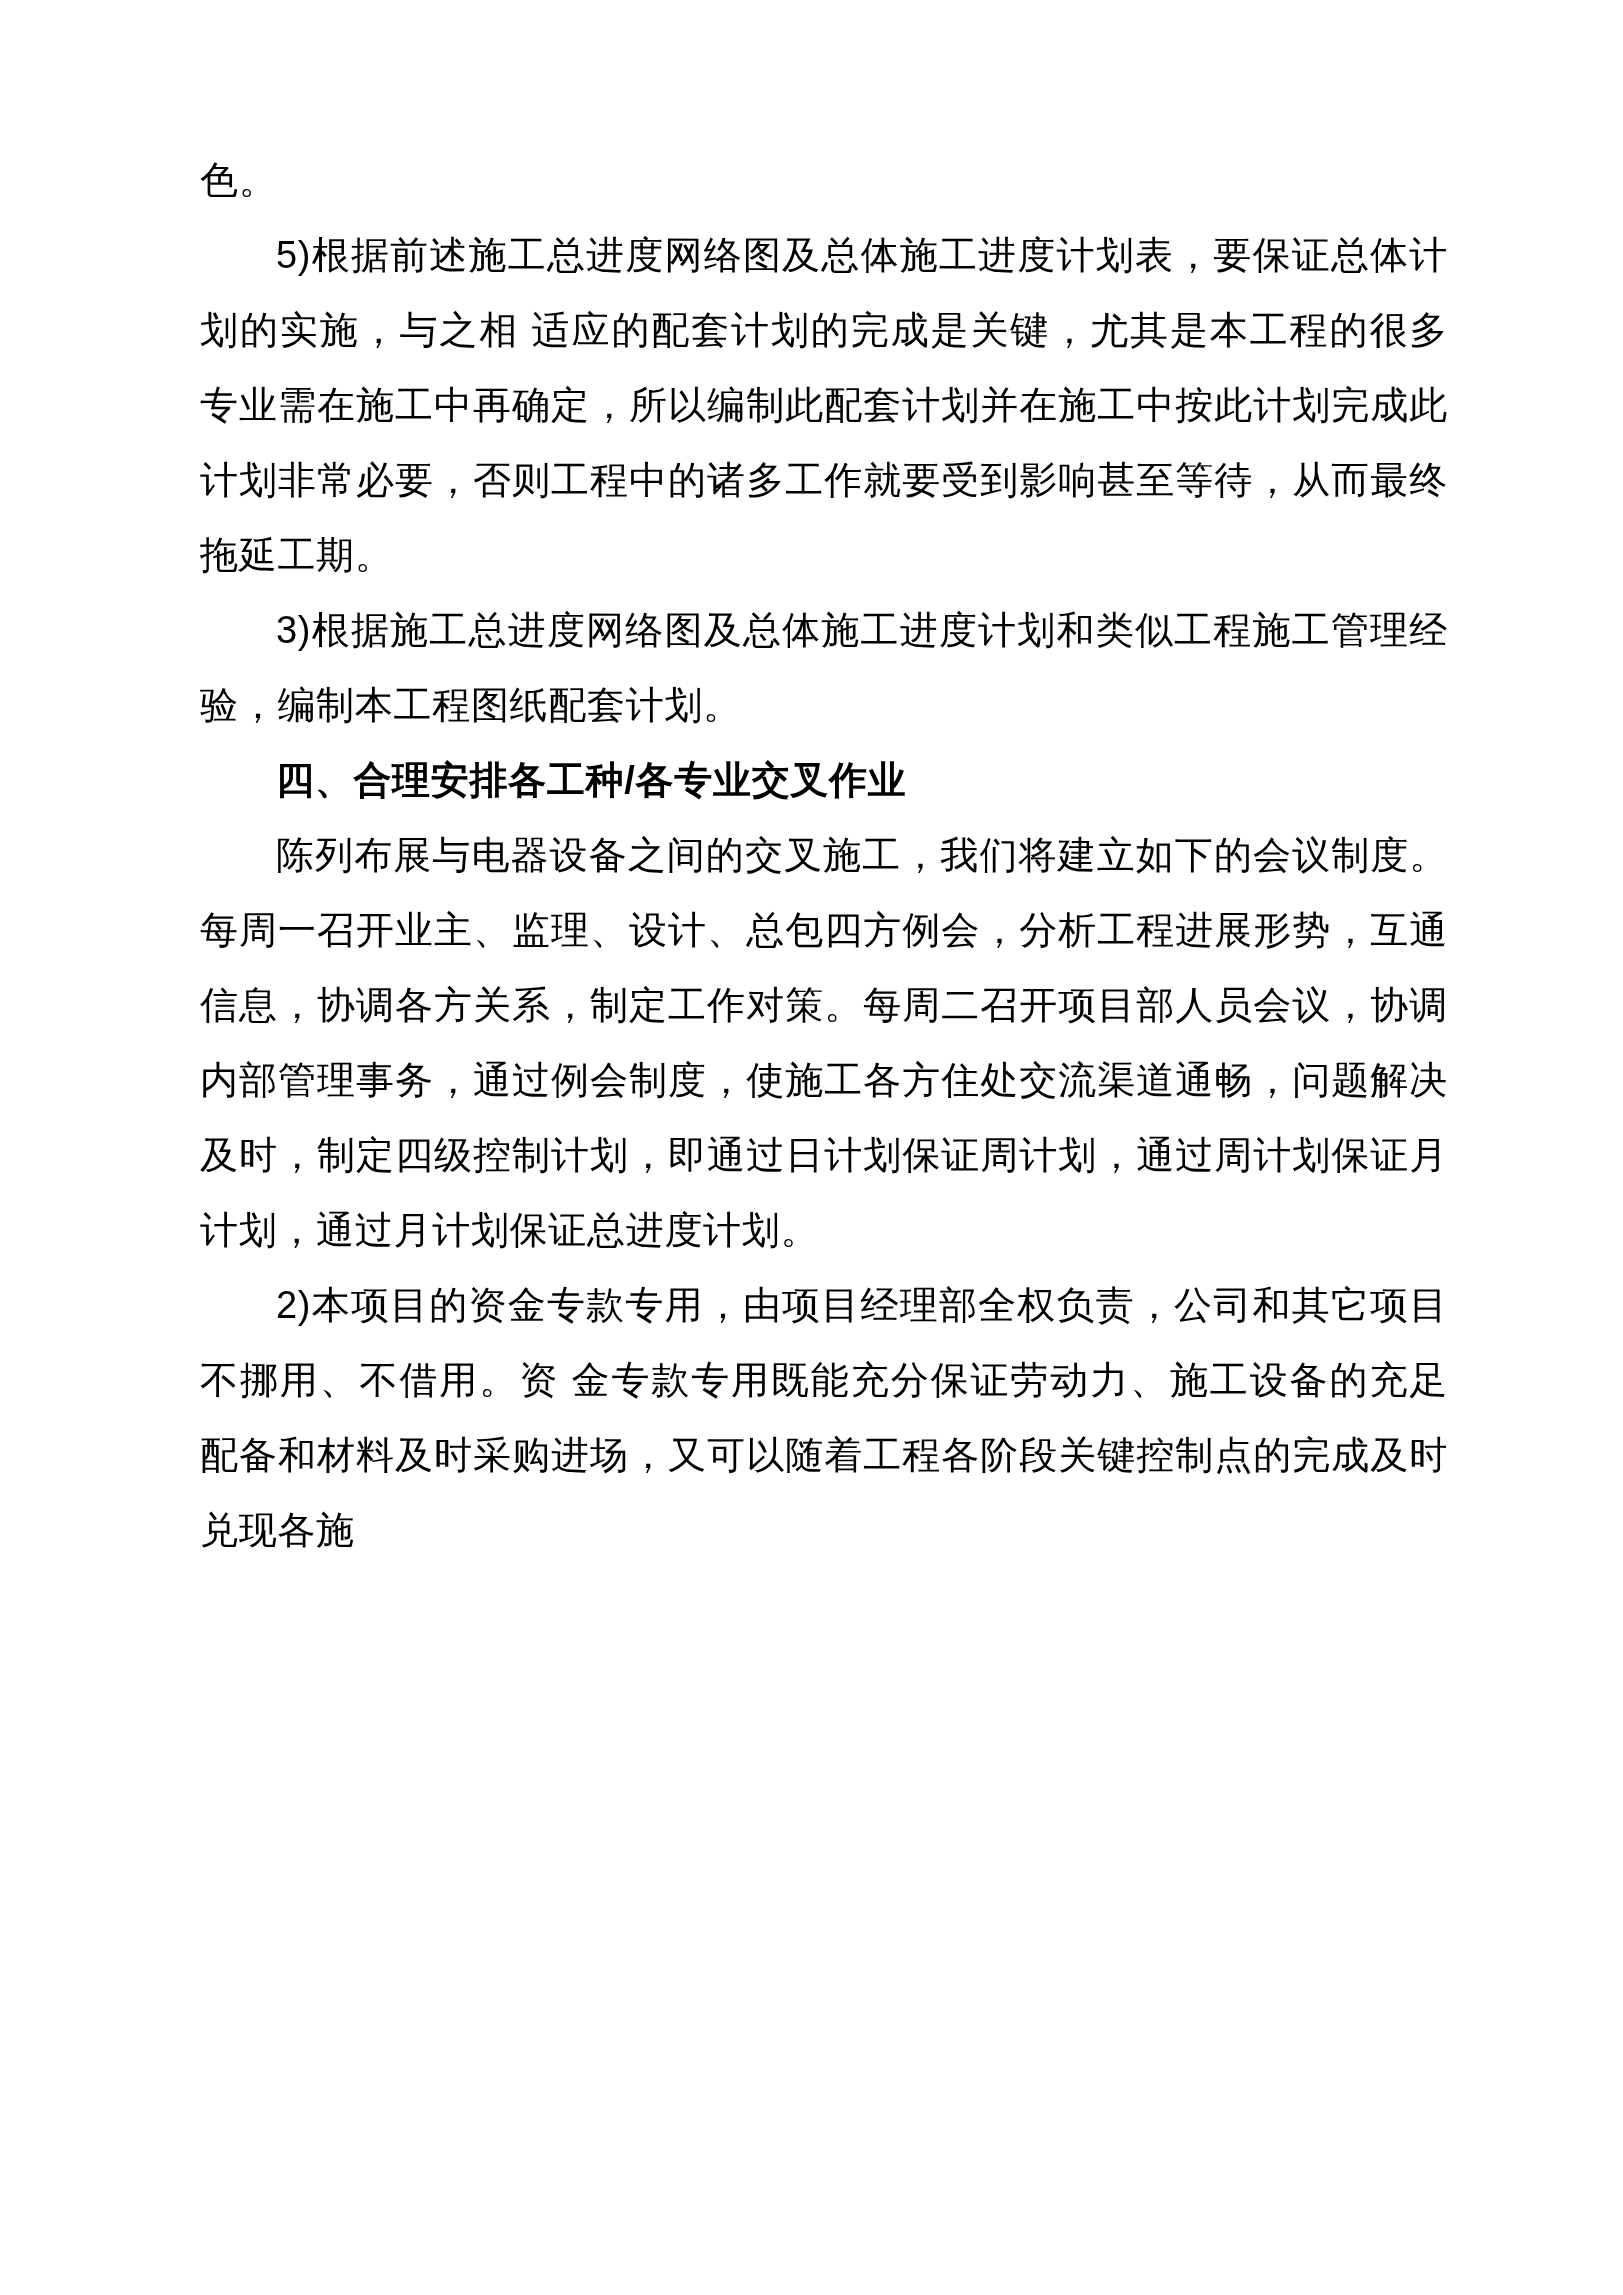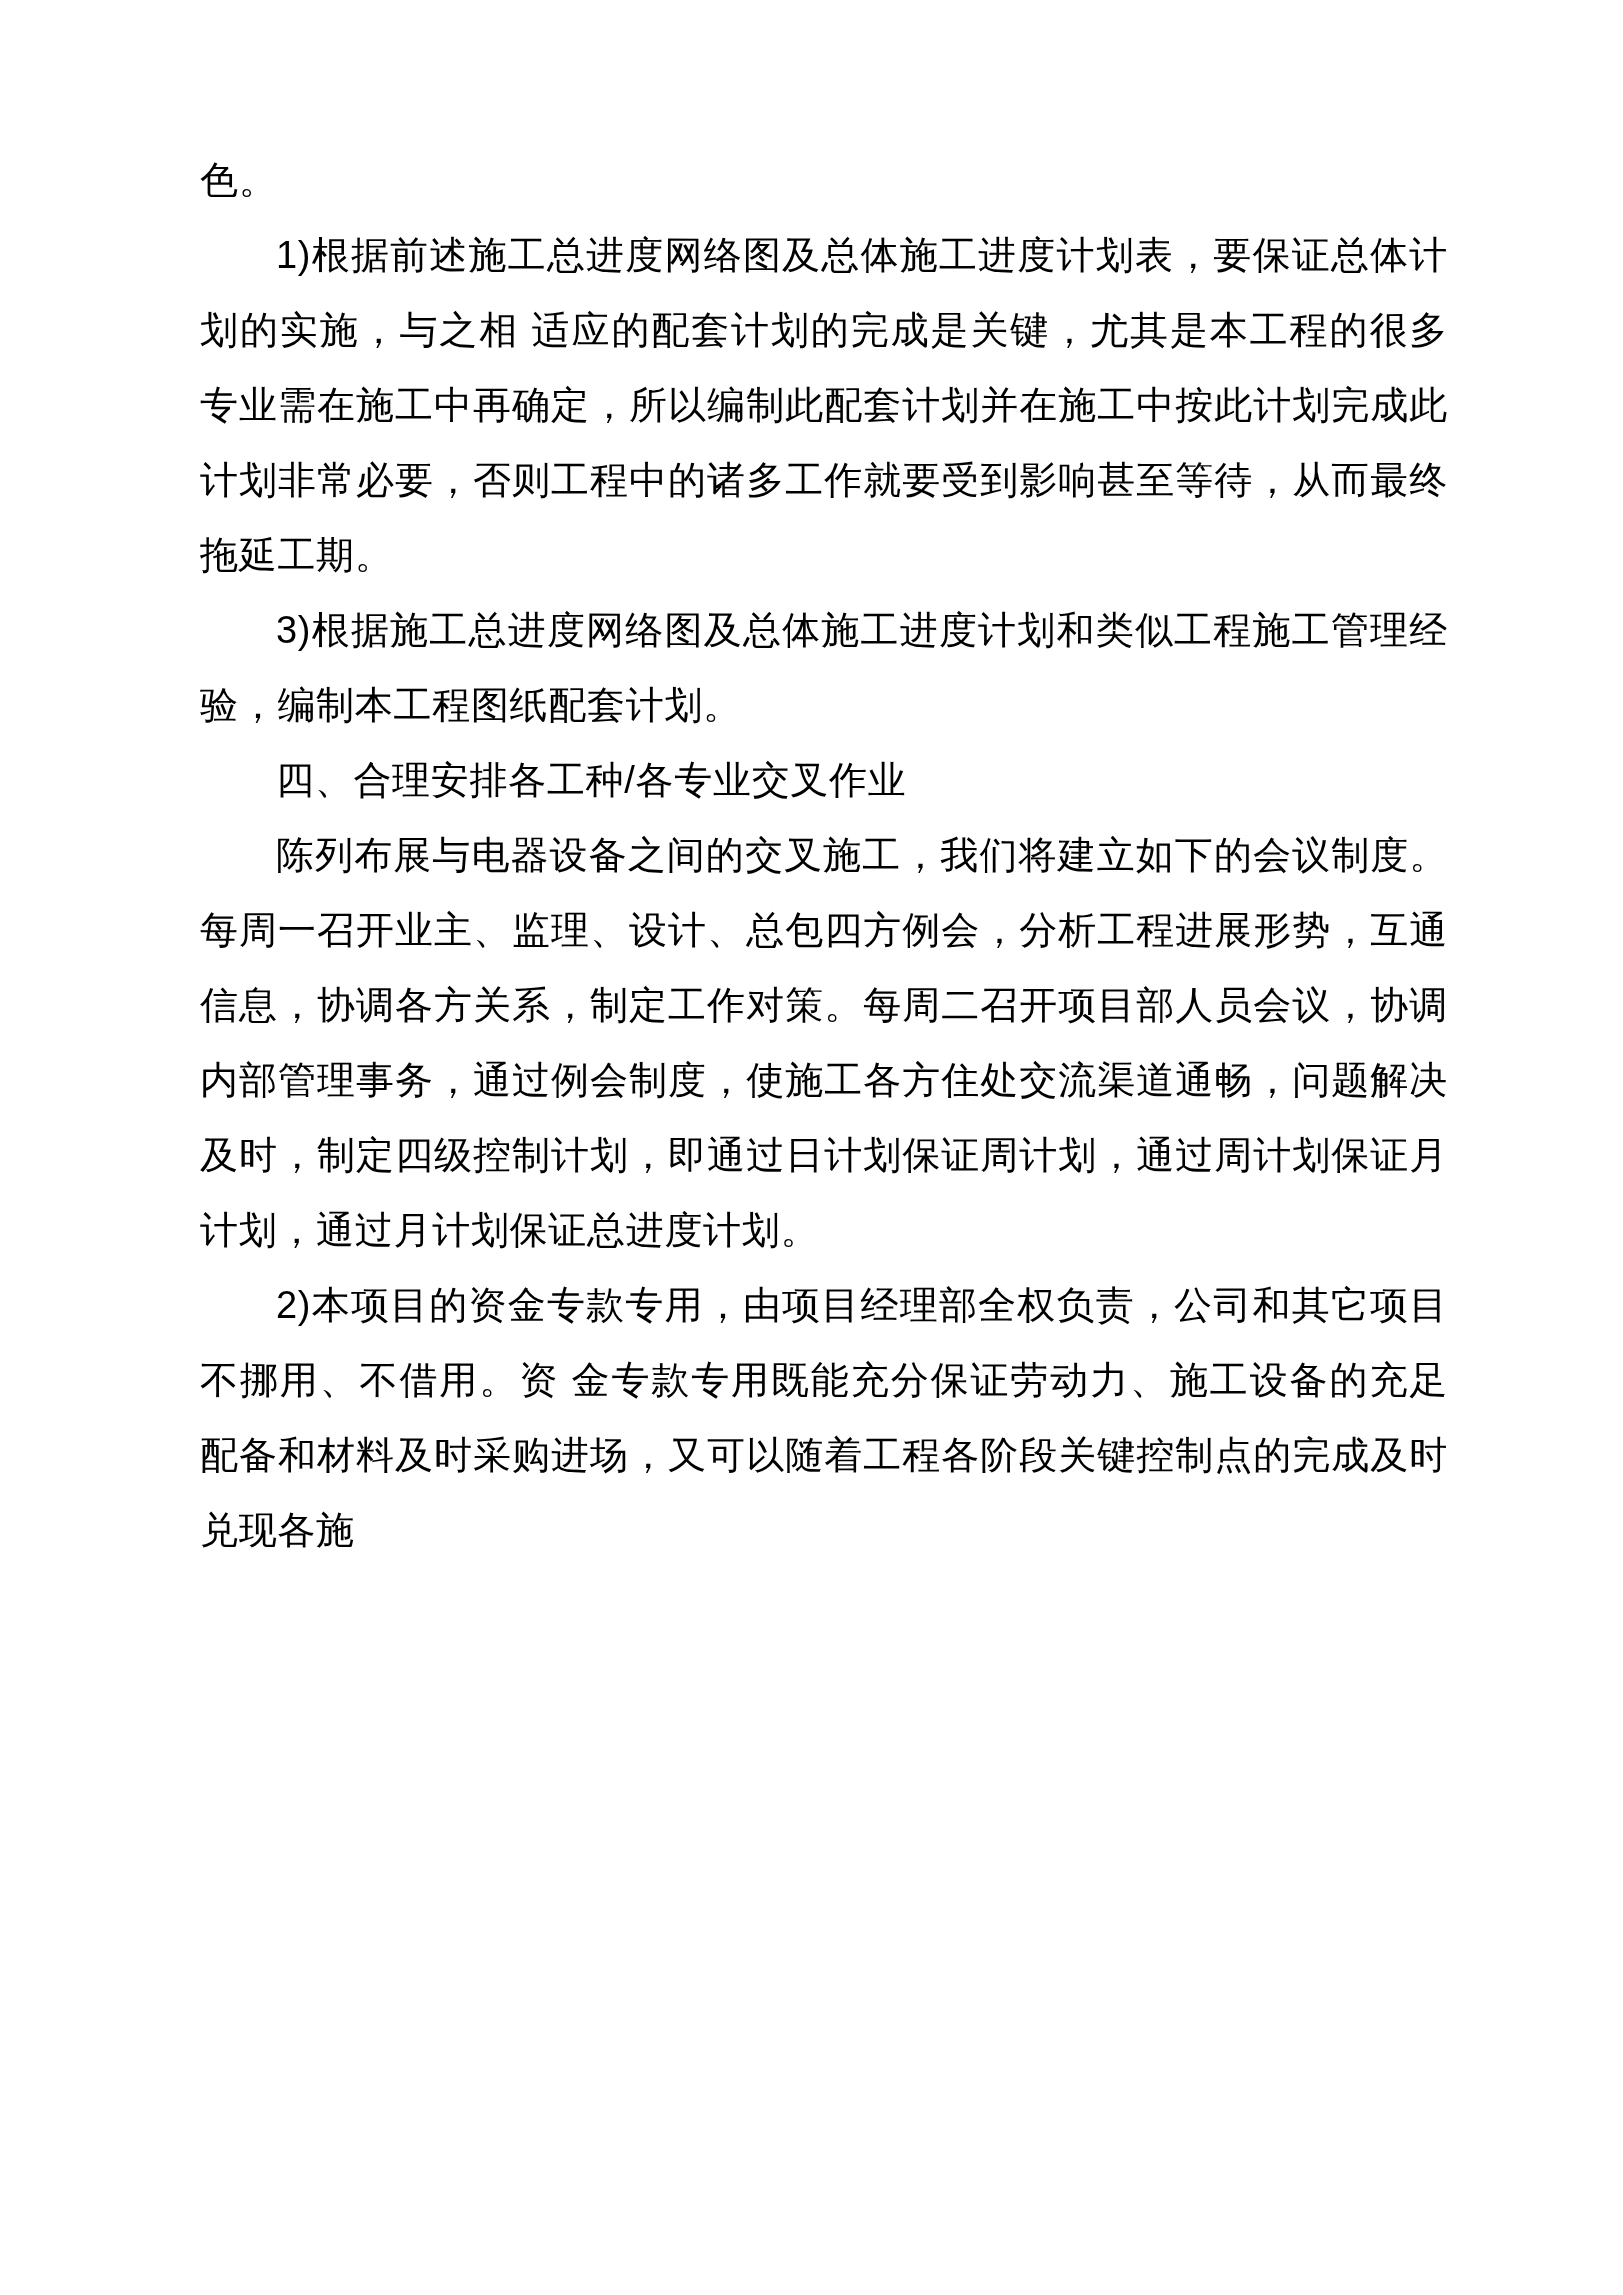--- a/index.html
+++ b/index.html
@@ -28,33 +28,33 @@
     text-justify: inter-ideograph;
     text-indent: 2em;
     word-break: break-all;
   }
   .para.no-indent {
     text-indent: 0;
   }
   .heading {
     margin: 0;
     font-size: 38px;
-    font-weight: 400;
+    font-weight: 700;
     text-indent: 2em;
     line-height: 75px;
   }
 </style>
 </head>
 <body>
 
 <div class="page">
 
   <p class="para no-indent">色。</p>
 
-  <p class="para">1)根据前述施工总进度网络图及总体施工进度计划表，要保证总体计划的实施，与之相 适应的配套计划的完成是关键，尤其是本工程的很多专业需在施工中再确定，所以编制此配套计划并在施工中按此计划完成此计划非常必要，否则工程中的诸多工作就要受到影响甚至等待，从而最终拖延工期。</p>
+  <p class="para">5)根据前述施工总进度网络图及总体施工进度计划表，要保证总体计划的实施，与之相 适应的配套计划的完成是关键，尤其是本工程的很多专业需在施工中再确定，所以编制此配套计划并在施工中按此计划完成此计划非常必要，否则工程中的诸多工作就要受到影响甚至等待，从而最终拖延工期。</p>
 
   <p class="para">3)根据施工总进度网络图及总体施工进度计划和类似工程施工管理经验，编制本工程图纸配套计划。</p>
 
   <h2 class="heading">四、合理安排各工种/各专业交叉作业</h2>
 
 
 
   <p class="para">陈列布展与电器设备之间的交叉施工，我们将建立如下的会议制度。每周一召开业主、监理、设计、总包四方例会，分析工程进展形势，互通信息，协调各方关系，制定工作对策。每周二召开项目部人员会议，协调内部管理事务，通过例会制度，使施工各方住处交流渠道通畅，问题解决及时，制定四级控制计划，即通过日计划保证周计划，通过周计划保证月计划，通过月计划保证总进度计划。</p>
 
 

